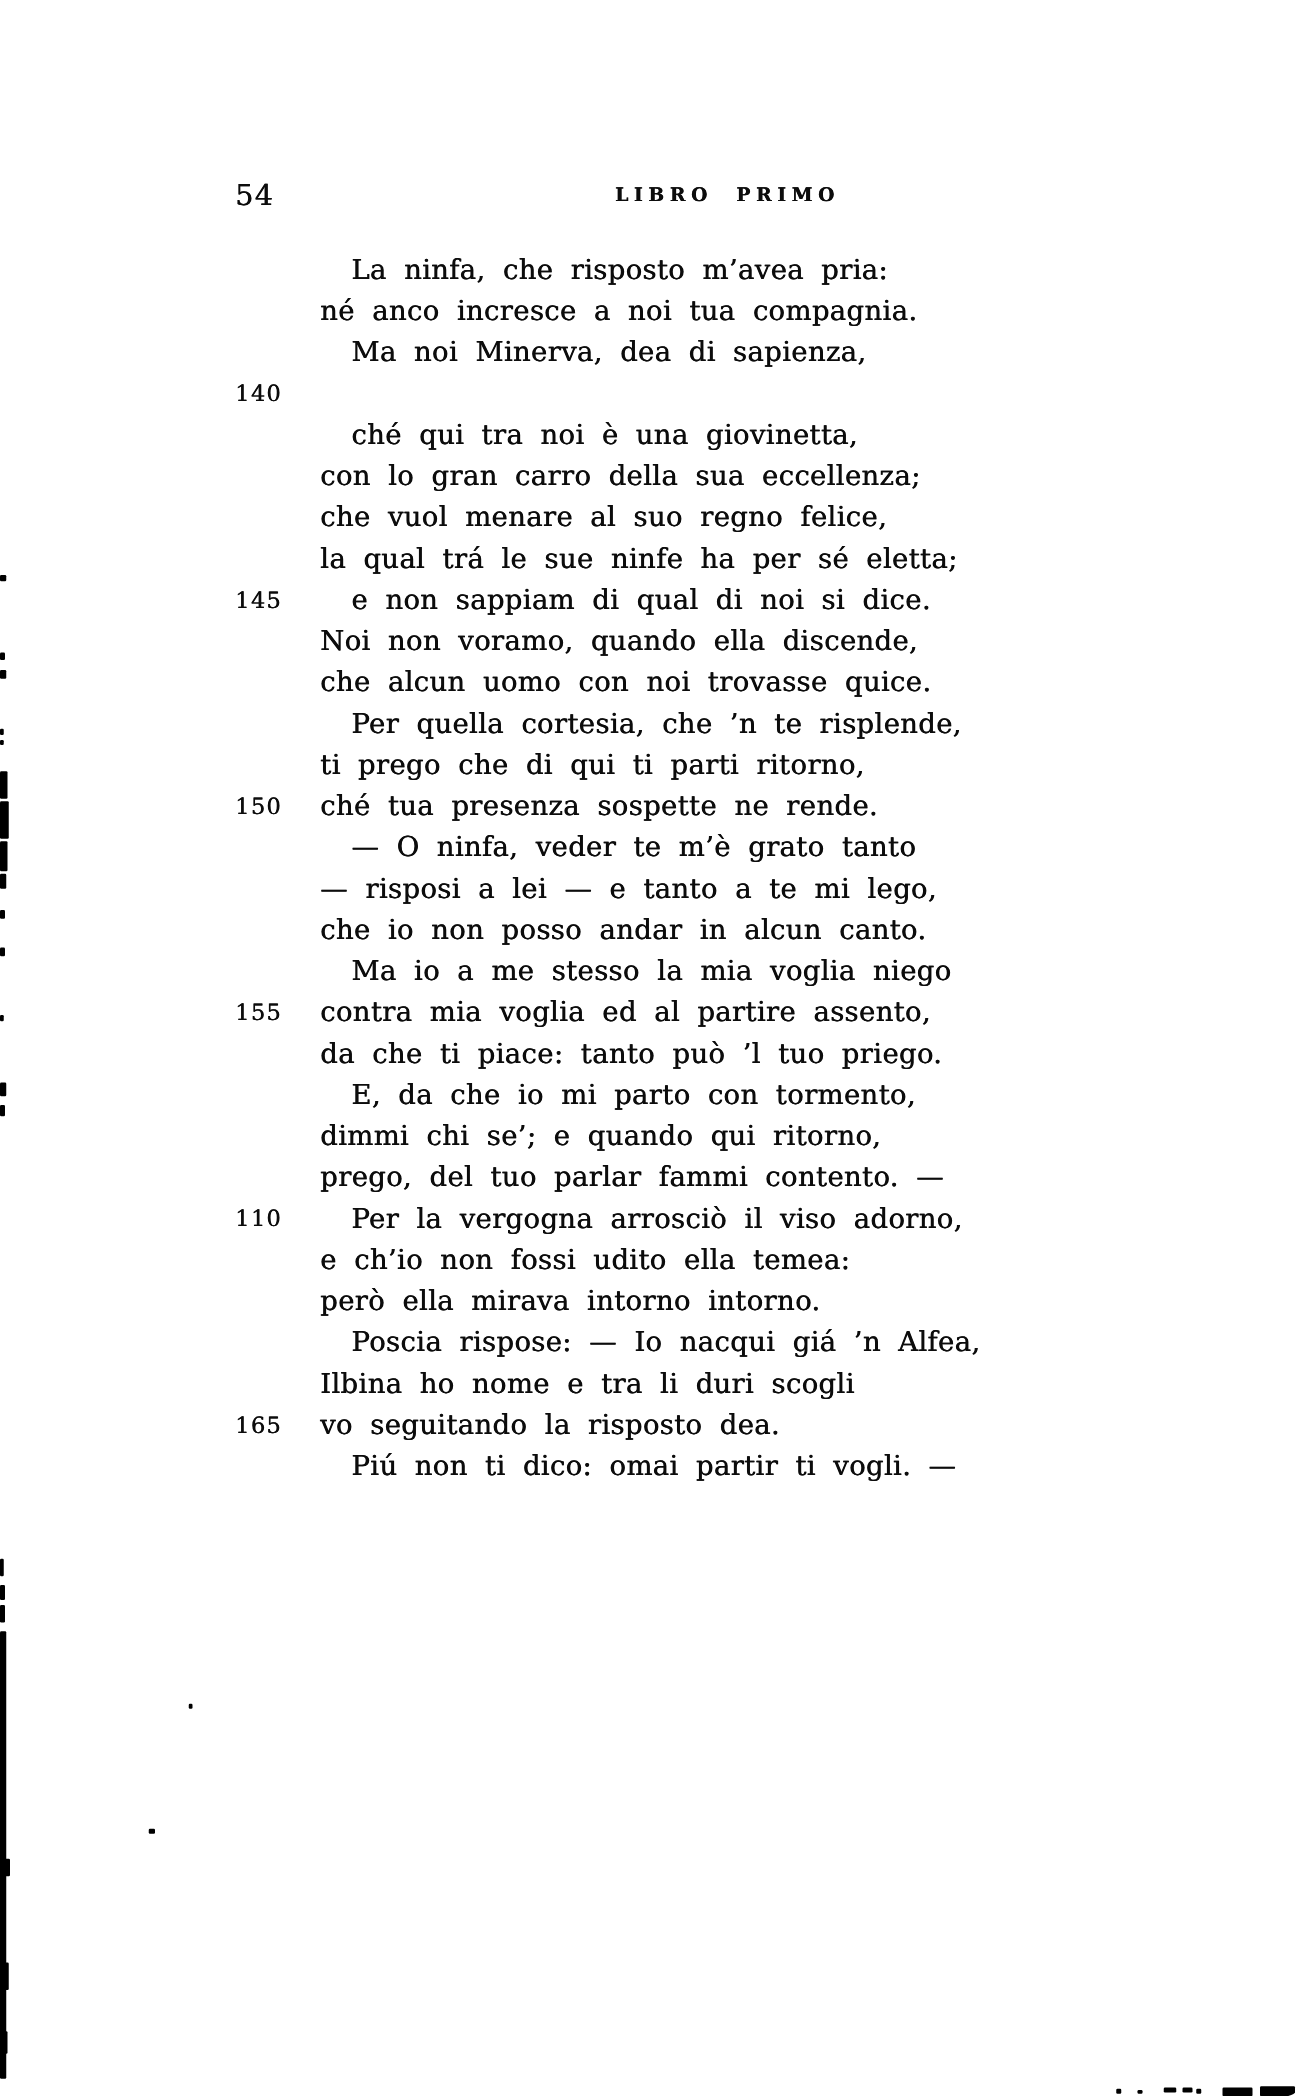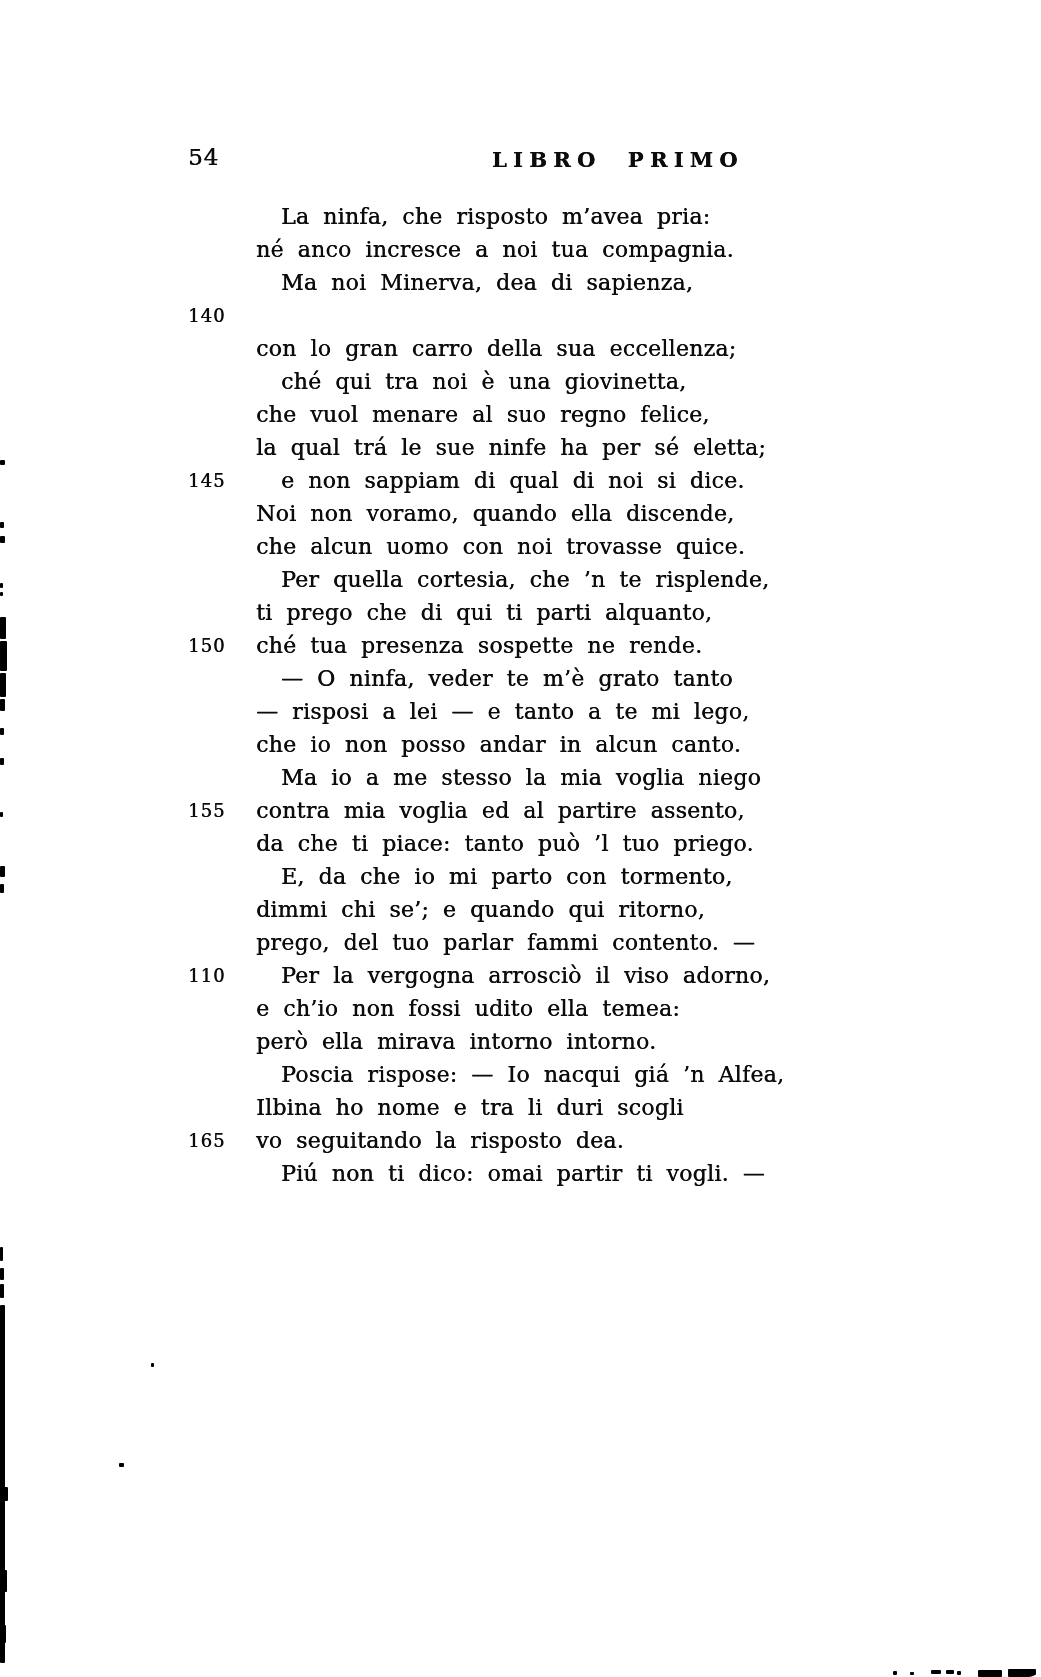--- a/index.html
+++ b/index.html
@@ -22,21 +22,21 @@
     left: 188px;
     top: 144px;
     font-size: 23px;
     letter-spacing: 0.04em;
     text-shadow: 0.4px 0 0 currentColor;
   }
   .running-title {
     position: absolute;
     left: 492px;
     top: 147px;
-    font-size: 21px;
+    font-size: 15px;
     font-weight: 700;
     letter-spacing: 0.30em;
     word-spacing: 0.60em;
     text-shadow: 0.3px 0 0 currentColor;
   }
   .poem {
     position: absolute;
     left: 188px;
     top: 200px;
     width: 700px;
@@ -76,29 +76,29 @@
 
 <div class="page">
   <span class="page-number">54</span>
   <span class="running-title">LIBRO PRIMO</span>
 
   <div class="poem" id="poem">
       <div class="poem-line indented"><span class="verse">La ninfa, che risposto m’avea pria:</span></div>
       <div class="poem-line"><span class="verse">né anco incresce a noi tua compagnia.</span></div>
       <div class="poem-line indented"><span class="verse">Ma noi Minerva, dea di sapienza,</span></div>
       <div class="poem-line"><span class="line-number">140</span></div>
+      <div class="poem-line indented"><span class="verse">ché qui tra noi è una giovinetta,</span></div>
       <div class="poem-line"><span class="verse">con lo gran carro della sua eccellenza;</span></div>
-      <div class="poem-line indented"><span class="verse">ché qui tra noi è una giovinetta,</span></div>
       <div class="poem-line"><span class="verse">che vuol menare al suo regno felice,</span></div>
       <div class="poem-line"><span class="verse">la qual trá le sue ninfe ha per sé eletta;</span></div>
       <div class="poem-line indented"><span class="line-number">145</span><span class="verse">e non sappiam di qual di noi si dice.</span></div>
       <div class="poem-line"><span class="verse">Noi non voramo, quando ella discende,</span></div>
       <div class="poem-line"><span class="verse">che alcun uomo con noi trovasse quice.</span></div>
       <div class="poem-line indented"><span class="verse">Per quella cortesia, che ’n te risplende,</span></div>
-      <div class="poem-line"><span class="verse">ti prego che di qui ti parti alquanto,</span></div>
+      <div class="poem-line"><span class="verse">ti prego che di qui ti parti ritorno,</span></div>
       <div class="poem-line"><span class="line-number">150</span><span class="verse">ché tua presenza sospette ne rende.</span></div>
       <div class="poem-line indented"><span class="verse">— O ninfa, veder te m’è grato tanto</span></div>
       <div class="poem-line"><span class="verse">— risposi a lei — e tanto a te mi lego,</span></div>
       <div class="poem-line"><span class="verse">che io non posso andar in alcun canto.</span></div>
       <div class="poem-line indented"><span class="verse">Ma io a me stesso la mia voglia niego</span></div>
       <div class="poem-line"><span class="line-number">155</span><span class="verse">contra mia voglia ed al partire assento,</span></div>
       <div class="poem-line"><span class="verse">da che ti piace: tanto può ’l tuo priego.</span></div>
       <div class="poem-line indented"><span class="verse">E, da che io mi parto con tormento,</span></div>
       <div class="poem-line"><span class="verse">dimmi chi se’; e quando qui ritorno,</span></div>
       <div class="poem-line"><span class="verse">prego, del tuo parlar fammi contento. —</span></div>

